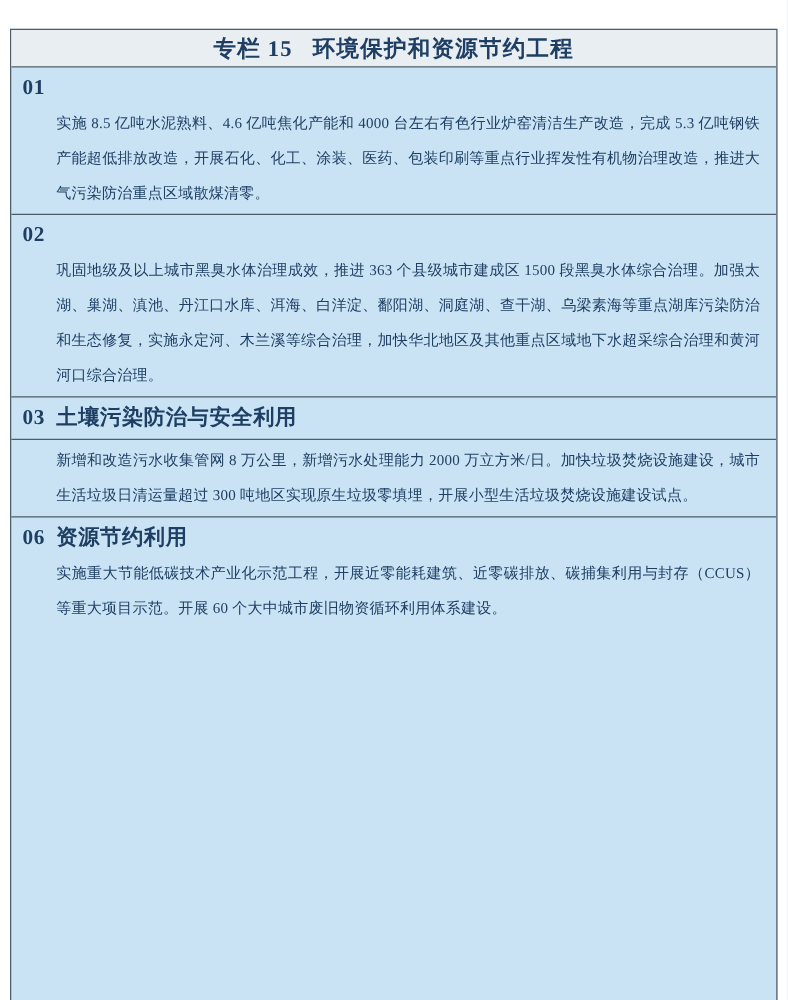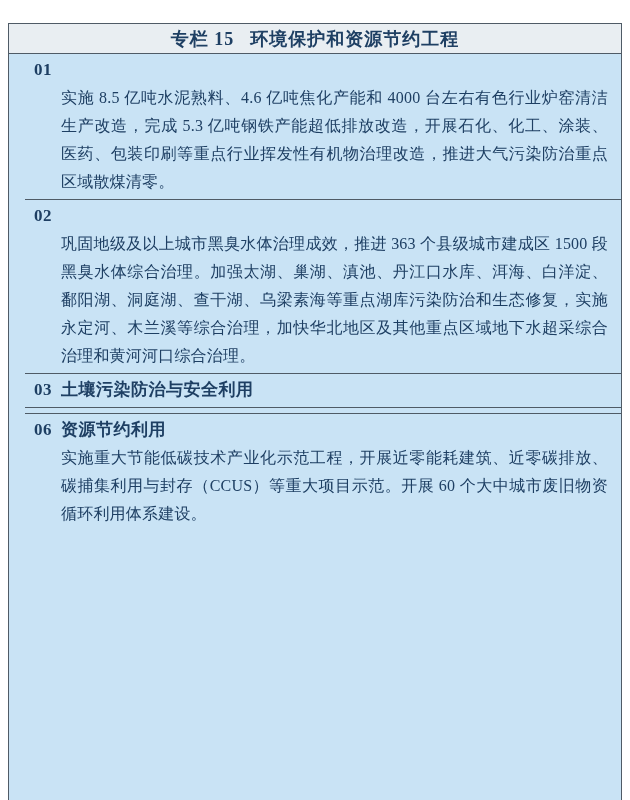--- a/index.html
+++ b/index.html
@@ -37,39 +37,38 @@
     font-weight:bold;
     font-size:18px;
     line-height:22px;
     padding:4px 0 3px 0;
     letter-spacing:1px;
   }
   .title-gap{display:inline-block;width:16px;}
   .section{
     border-bottom:1px solid var(--border);
     padding:2px 13px 3px 9px;
-    margin-left:16px;
   }
   .section:last-child{border-bottom:none;}
   .head-line{
     display:flex;
     align-items:baseline;
     font-weight:bold;
     font-size:17px;
     line-height:28px;
     letter-spacing:0.5px;
   }
   .num{
     flex:0 0 27px;
     width:27px;
     font-weight:bold;
   }
   .body-text{
     margin:0 0 0 27px;
-    font-size:16px;
+    font-size:12px;
     line-height:28px;
     text-align:justify;
     text-justify:inter-ideograph;
     letter-spacing:0.2px;
   }
 </style>
 </head>
 <body>
 
 <div class="page">
@@ -94,20 +93,21 @@
     </div>
 
     <div class="section">
       <div class="head-line">
         <span class="num">03</span>
         <span class="head">土壤污染防治与安全利用</span>
       </div>
     </div>
 
     <div class="section">
+      <p class="body-text">新增和改造污水收集管网 8 万公里，新增污水处理能力 2000 万立方米/日。加快垃圾焚烧设施建设，城市生活垃圾日清运量超过 300 吨地区实现原生垃圾零填埋，开展小型生活垃圾焚烧设施建设试点。</p>
     </div>
 
 
     <div class="section">
       <div class="head-line">
         <span class="num">06</span>
         <span class="head">资源节约利用</span>
       </div>
       <p class="body-text">实施重大节能低碳技术产业化示范工程，开展近零能耗建筑、近零碳排放、碳捕集利用与封存（CCUS）等重大项目示范。开展 60 个大中城市废旧物资循环利用体系建设。</p>
     </div>

